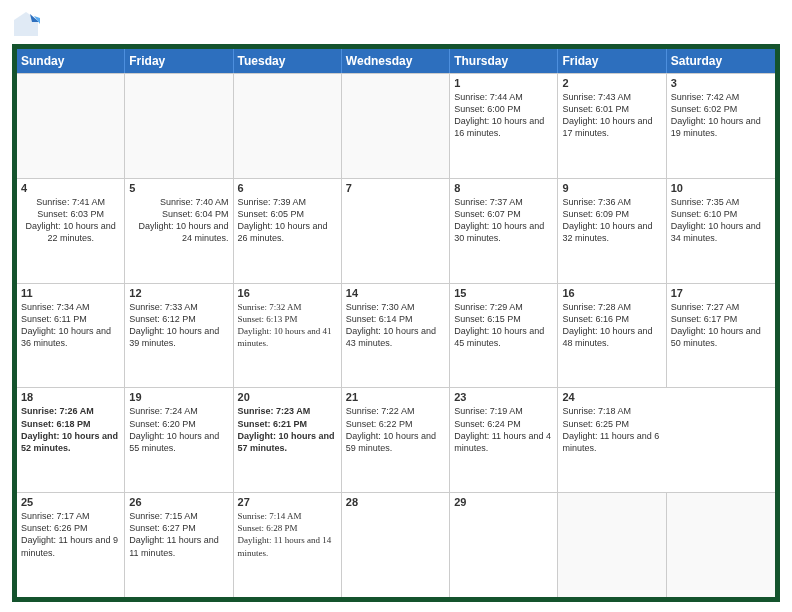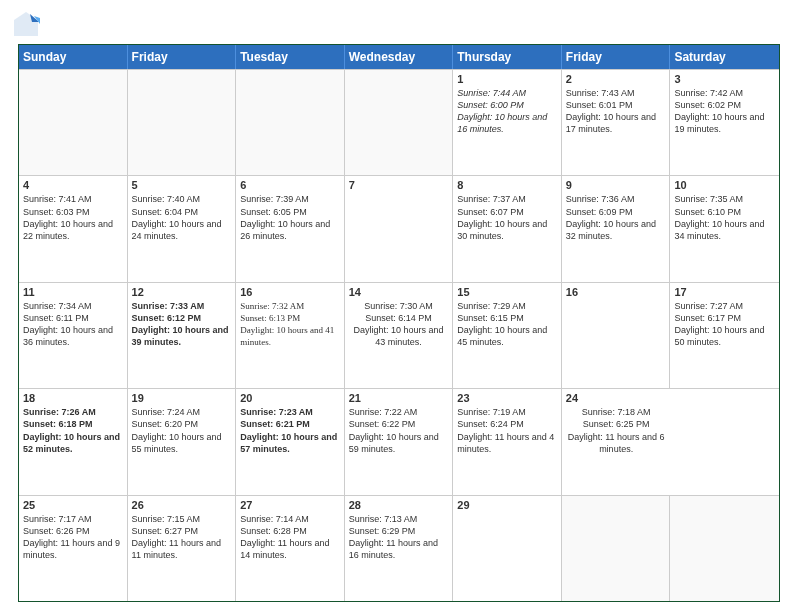--- a/index.html
+++ b/index.html
@@ -49,22 +49,21 @@
       line-height: 1.1;
     }
     .cal-subtitle {
       font-size: 15px;
       color: #555;
     }
     .calendar {
       flex: 1;
       display: flex;
       flex-direction: column;
-      border: 1px solid #14532d;
-      margin-left: 6px;
+      border: 5px solid #14532d;
     }
     .cal-header-row {
       display: grid;
       grid-template-columns: repeat(7, 1fr);
       background: #2d6fbe;
     }
     .cal-header-cell {
       color: #fff;
       font-weight: bold;
       font-size: 12px;
@@ -141,47 +140,47 @@
         <div class="cal-header-cell">Saturday</div>
       </div>
     <div class="cal-body">
     <div class="cal-row">
           <div class="cal-cell empty"></div>
           <div class="cal-cell empty"></div>
           <div class="cal-cell empty"></div>
           <div class="cal-cell empty"></div>
           <div class="cal-cell">
             <span class="day-num">1</span>
-            <div class="cell-text" style="white-space: pre-line; font-style: italic;">Sunrise: 7:44 AM
+            <div class="cell-text" style="white-space: pre-line;">Sunrise: 7:44 AM
 Sunset: 6:00 PM
 Daylight: 10 hours and 16 minutes.</div>
           </div>
           <div class="cal-cell">
             <span class="day-num">2</span>
             <div class="cell-text" style="white-space: pre-line;">Sunrise: 7:43 AM
 Sunset: 6:01 PM
 Daylight: 10 hours and 17 minutes.</div>
           </div>
           <div class="cal-cell">
             <span class="day-num">3</span>
             <div class="cell-text" style="white-space: pre-line;">Sunrise: 7:42 AM
 Sunset: 6:02 PM
 Daylight: 10 hours and 19 minutes.</div>
           </div>
         </div>
         <div class="cal-row">
           <div class="cal-cell">
             <span class="day-num">4</span>
-            <div class="cell-text" style="white-space: pre-line;">Sunrise: 7:41 AM
+            <div class="cell-text" style="white-space: pre-line; text-align: center;">Sunrise: 7:41 AM
 Sunset: 6:03 PM
 Daylight: 10 hours and 22 minutes.</div>
           </div>
           <div class="cal-cell">
             <span class="day-num">5</span>
-            <div class="cell-text" style="white-space: pre-line;">Sunrise: 7:40 AM
+            <div class="cell-text" style="white-space: pre-line; text-align: right;">Sunrise: 7:40 AM
 Sunset: 6:04 PM
 Daylight: 10 hours and 24 minutes.</div>
           </div>
           <div class="cal-cell">
             <span class="day-num">6</span>
             <div class="cell-text" style="white-space: pre-line;">Sunrise: 7:39 AM
 Sunset: 6:05 PM
 Daylight: 10 hours and 26 minutes.</div>
           </div>
           <div class="cal-cell">
@@ -208,44 +207,47 @@
         </div>
         <div class="cal-row">
           <div class="cal-cell">
             <span class="day-num">11</span>
             <div class="cell-text" style="white-space: pre-line;">Sunrise: 7:34 AM
 Sunset: 6:11 PM
 Daylight: 10 hours and 36 minutes.</div>
           </div>
           <div class="cal-cell">
             <span class="day-num">12</span>
-            <div class="cell-text" style="white-space: pre-line; font-weight: bold;">Sunrise: 7:33 AM
+            <div class="cell-text" style="white-space: pre-line;">Sunrise: 7:33 AM
 Sunset: 6:12 PM
 Daylight: 10 hours and 39 minutes.</div>
           </div>
           <div class="cal-cell">
             <span class="day-num">16</span>
             <div class="cell-text" style="white-space: pre-line; font-family: Liberation Serif, serif;">Sunrise: 7:32 AM
 Sunset: 6:13 PM
 Daylight: 10 hours and 41 minutes.</div>
           </div>
           <div class="cal-cell">
             <span class="day-num">14</span>
-            <div class="cell-text" style="white-space: pre-line; text-align: center;">Sunrise: 7:30 AM
+            <div class="cell-text" style="white-space: pre-line;">Sunrise: 7:30 AM
 Sunset: 6:14 PM
 Daylight: 10 hours and 43 minutes.</div>
           </div>
           <div class="cal-cell">
             <span class="day-num">15</span>
             <div class="cell-text" style="white-space: pre-line;">Sunrise: 7:29 AM
 Sunset: 6:15 PM
 Daylight: 10 hours and 45 minutes.</div>
           </div>
           <div class="cal-cell">
             <span class="day-num">16</span>
+            <div class="cell-text" style="white-space: pre-line;">Sunrise: 7:28 AM
+Sunset: 6:16 PM
+Daylight: 10 hours and 48 minutes.</div>
           </div>
           <div class="cal-cell">
             <span class="day-num">17</span>
             <div class="cell-text" style="white-space: pre-line;">Sunrise: 7:27 AM
 Sunset: 6:17 PM
 Daylight: 10 hours and 50 minutes.</div>
           </div>
         </div>
         <div class="cal-row">
           <div class="cal-cell">
@@ -273,49 +275,46 @@
 Daylight: 10 hours and 59 minutes.</div>
           </div>
           <div class="cal-cell">
             <span class="day-num">23</span>
             <div class="cell-text" style="white-space: pre-line;">Sunrise: 7:19 AM
 Sunset: 6:24 PM
 Daylight: 11 hours and 4 minutes.</div>
           </div>
           <div class="cal-cell">
             <span class="day-num">24</span>
-            <div class="cell-text" style="white-space: pre-line; text-align: center;">Sunrise: 7:18 AM
+            <div class="cell-text" style="white-space: pre-line;">Sunrise: 7:18 AM
 Sunset: 6:25 PM
 Daylight: 11 hours and 6 minutes.</div>
           </div>
         </div>
         <div class="cal-row">
           <div class="cal-cell">
             <span class="day-num">25</span>
             <div class="cell-text" style="white-space: pre-line;">Sunrise: 7:17 AM
 Sunset: 6:26 PM
 Daylight: 11 hours and 9 minutes.</div>
           </div>
           <div class="cal-cell">
             <span class="day-num">26</span>
             <div class="cell-text" style="white-space: pre-line;">Sunrise: 7:15 AM
 Sunset: 6:27 PM
 Daylight: 11 hours and 11 minutes.</div>
           </div>
           <div class="cal-cell">
             <span class="day-num">27</span>
-            <div class="cell-text" style="white-space: pre-line;">Sunrise: 7:14 AM
+            <div class="cell-text" style="white-space: pre-line; font-family: Liberation Serif, serif;">Sunrise: 7:14 AM
 Sunset: 6:28 PM
 Daylight: 11 hours and 14 minutes.</div>
           </div>
           <div class="cal-cell">
             <span class="day-num">28</span>
-            <div class="cell-text" style="white-space: pre-line;">Sunrise: 7:13 AM
-Sunset: 6:29 PM
-Daylight: 11 hours and 16 minutes.</div>
           </div>
           <div class="cal-cell">
             <span class="day-num">29</span>
           </div>
           <div class="cal-cell empty"></div>
           <div class="cal-cell empty"></div>
         </div>
       </div>
   </div>
 </div>

